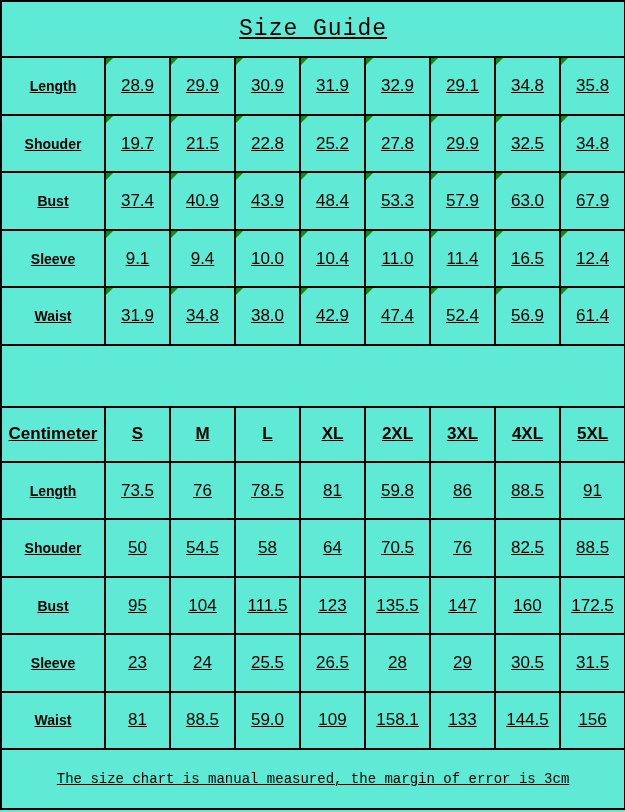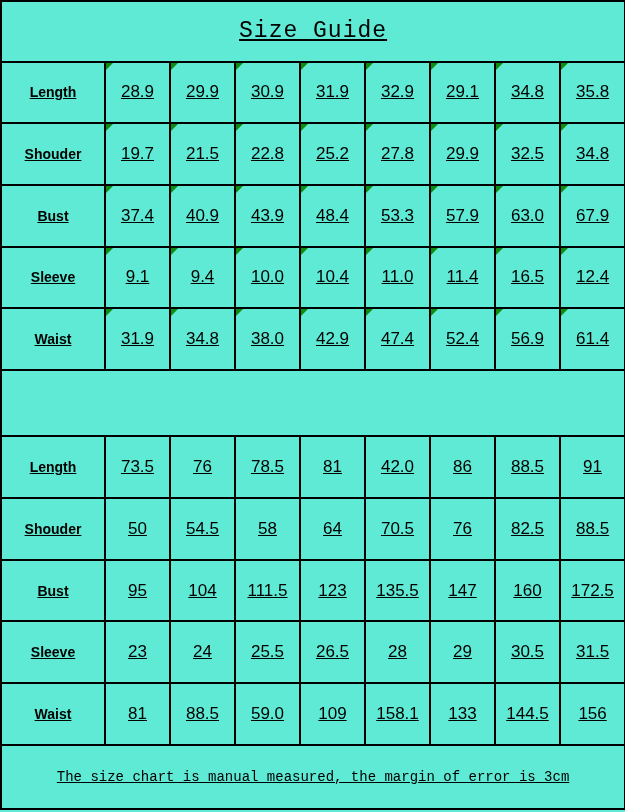--- a/index.html
+++ b/index.html
@@ -146,27 +146,38 @@
           <td class="data-cell"><span class="corner-marker"></span><span class="cell-value">38.0</span></td>
           <td class="data-cell"><span class="corner-marker"></span><span class="cell-value">42.9</span></td>
           <td class="data-cell"><span class="corner-marker"></span><span class="cell-value">47.4</span></td>
           <td class="data-cell"><span class="corner-marker"></span><span class="cell-value">52.4</span></td>
           <td class="data-cell"><span class="corner-marker"></span><span class="cell-value">56.9</span></td>
           <td class="data-cell"><span class="corner-marker"></span><span class="cell-value">61.4</span></td>
         </tr>
         <tr class="gap-row">
           <td colspan="9"></td>
         </tr>
+        <tr class="unit-header-row">
+          <th class="unit-label">Centimeter</th>
+          <th class="size-col-header">S</th>
+          <th class="size-col-header">M</th>
+          <th class="size-col-header">L</th>
+          <th class="size-col-header">XL</th>
+          <th class="size-col-header">2XL</th>
+          <th class="size-col-header">3XL</th>
+          <th class="size-col-header">4XL</th>
+          <th class="size-col-header">5XL</th>
+        </tr>
         <tr class="data-row">
           <th class="row-label">Length</th>
           <td class="data-cell"><span class="cell-value">73.5</span></td>
           <td class="data-cell"><span class="cell-value">76</span></td>
           <td class="data-cell"><span class="cell-value">78.5</span></td>
           <td class="data-cell"><span class="cell-value">81</span></td>
-          <td class="data-cell"><span class="cell-value">42.0</span></td>
+          <td class="data-cell"><span class="cell-value">59.8</span></td>
           <td class="data-cell"><span class="cell-value">86</span></td>
           <td class="data-cell"><span class="cell-value">88.5</span></td>
           <td class="data-cell"><span class="cell-value">91</span></td>
         </tr>
         <tr class="data-row">
           <th class="row-label">Shouder</th>
           <td class="data-cell"><span class="cell-value">50</span></td>
           <td class="data-cell"><span class="cell-value">54.5</span></td>
           <td class="data-cell"><span class="cell-value">58</span></td>
           <td class="data-cell"><span class="cell-value">64</span></td>

